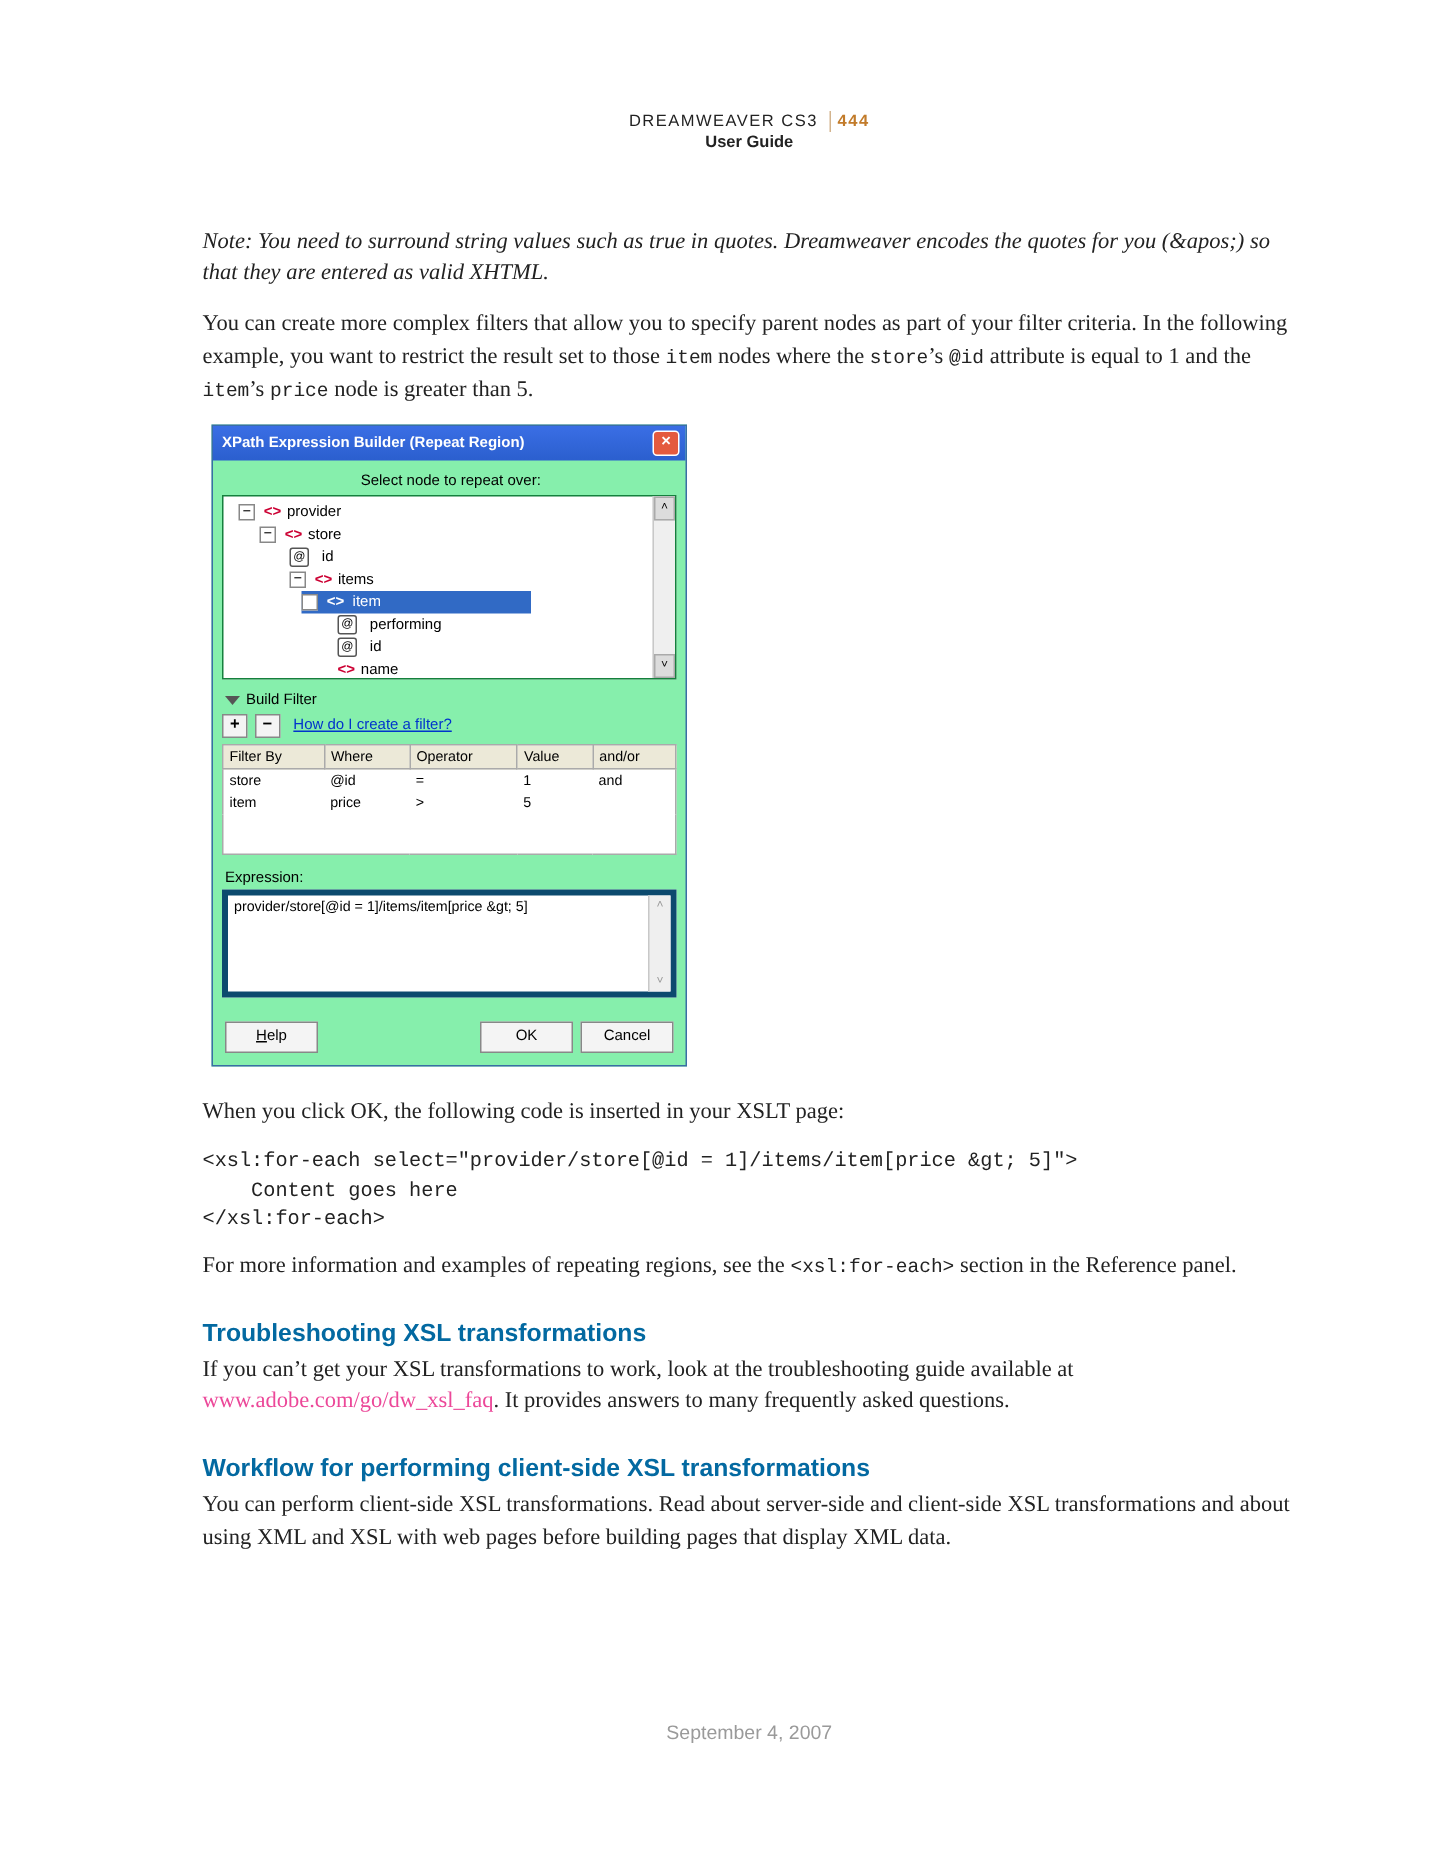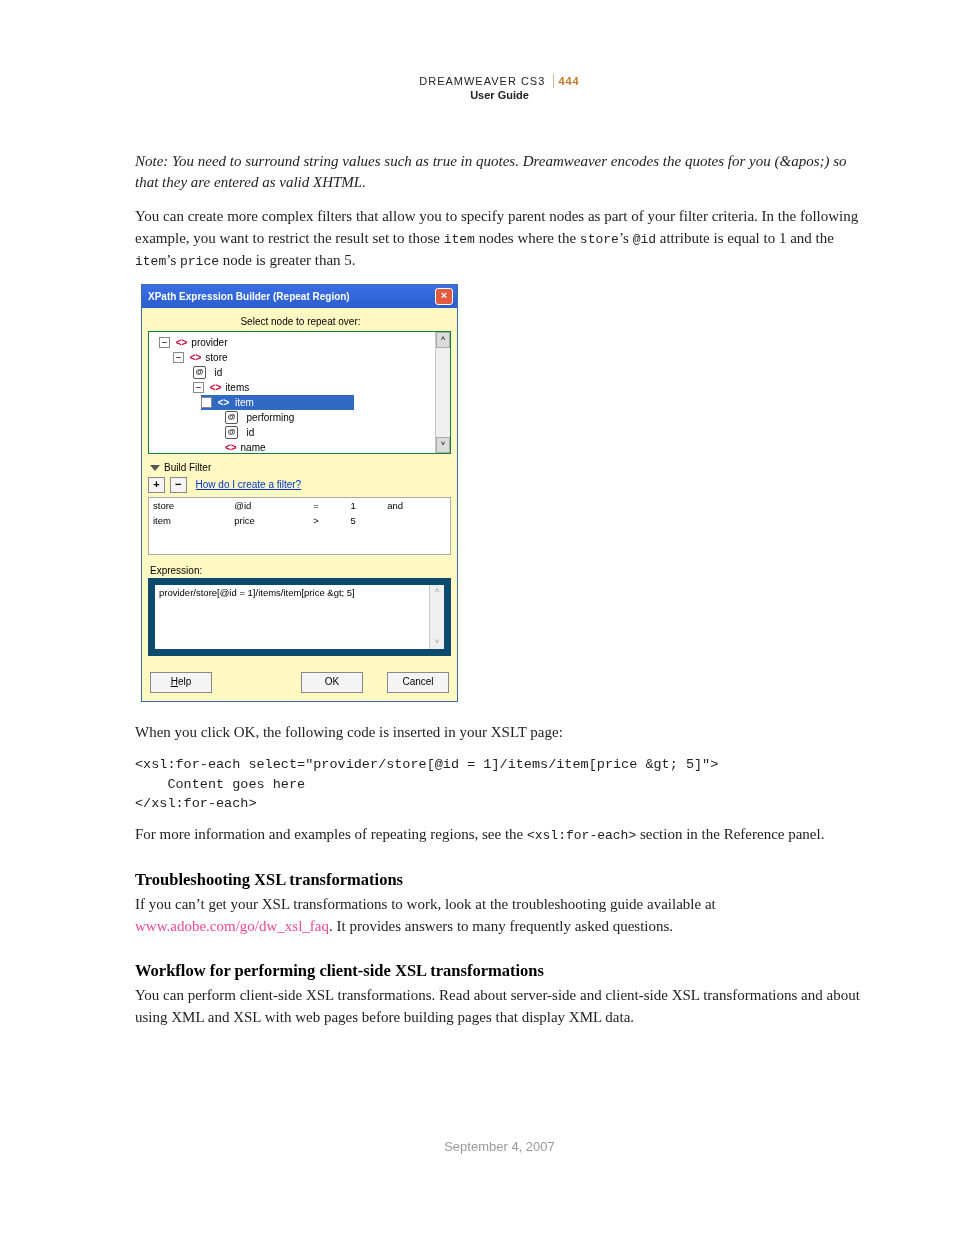--- a/index.html
+++ b/index.html
@@ -41,24 +41,24 @@
     font-style: normal;
   }
   .codeblock {
     font-family: "Courier New", monospace;
     font-size: 13.5px;
     line-height: 1.45;
     white-space: pre;
     margin: 6px 0 10px 0;
   }
   h3.sub {
-    font-family: Liberation Serif, serif;
+    font-family: Liberation Sans, sans-serif;
     font-weight: 700;
     font-size: 16.5px;
-    color: #000000;
+    color: #0369a1;
     margin: 24px 0 4px 0;
   }
   a.link { color: #ec4899; text-decoration: none; }
   h1.section {
     font-family: "Myriad Pro", Arial, sans-serif;
     font-weight: 700;
     font-size: 30px;
     color: #333;
     margin: 52px 0 18px 0;
   }
@@ -67,21 +67,21 @@
     font-family: Arial, sans-serif;
     font-size: 13px;
     color: #9a9a9a;
     margin-top: 110px;
   }
 
   
   .dialog {
     width: 315px;
     border: 1px solid #3a6ea5;
-    background: #fef9c3;
+    background: #86efac;
     font-family: Tahoma, Arial, sans-serif;
     font-size: 10px;
     color: #000;
     margin: 12px 0 20px 6px;
   }
   .dlg-titlebar {
     background: linear-gradient(to bottom, #3a6ee5, #2b5fce);
     color: #fff;
     font-weight: 700;
     padding: 3px 4px 3px 6px;
@@ -145,33 +145,33 @@
     margin-top:4px; font-size:9.5px;
   }
   .filter-table th {
     font-weight:400; background:#ece9d8; border:1px solid #aaa;
     padding:2px 4px; text-align:left;
   }
   .filter-table td { padding:2px 4px; }
   .filter-table .spacer-row td { height: 22px; }
   .expr-label { margin:10px 0 2px 2px; }
   .expr-box {
-    background:#fff; border:7px solid #0c4a6e; height:60px; padding:2px 4px;
+    background:#fff; border:4px solid #0c4a6e; height:60px; padding:2px 4px;
     font-size:9.5px; position:relative;
   }
   .expr-scroll { position:absolute; right:0; top:0; bottom:0; width:14px; background:#efefef; border-left:1px solid #c8c8c8;}
   .expr-scroll .arrow { height:13px; text-align:center; font-size:8px; line-height:11px; color:#999;}
   .expr-scroll .arrow.bot { position:absolute; bottom:0; left:0; right:0;}
   .dlg-buttons { display:flex; justify-content:space-between; margin-top:16px; padding:0 2px; }
   .dlg-btn {
     width:60px; height:19px; border:1px solid #888; background:#f4f4f4;
     font-size:10px; text-align:center; line-height:17px;
   }
   .dlg-btn .ul { text-decoration: underline; }
-  .dlg-right-btns { display:flex; gap:24px;justify-content:center; }
+  .dlg-right-btns { display:flex; gap:5px;justify-content:center; }
 </style>
 </head>
 <body>
 
 <div class="page">
 
   <div class="running-head">
     <div class="line1">
       <span>DREAMWEAVER CS3</span>
       <span class="pagenum">444</span>
@@ -217,20 +217,27 @@
         <span class="disclosure-tri"></span><span>Build Filter</span>
       </div>
       <div>
         <span class="pm-btn">+</span>
         <span class="pm-btn">−</span>
         <a class="filter-help-link">How do I create a filter?</a>
       </div>
 
       <table class="filter-table">
         <tbody>
+            <tr>
+          <th>Filter By</th>
+          <th>Where</th>
+          <th>Operator</th>
+          <th>Value</th>
+          <th>and/or</th>
+        </tr>
         <tr>
           <td>store</td>
           <td>@id</td>
           <td>=</td>
           <td>1</td>
           <td>and</td>
         </tr>
         <tr>
           <td>item</td>
           <td>price</td>

